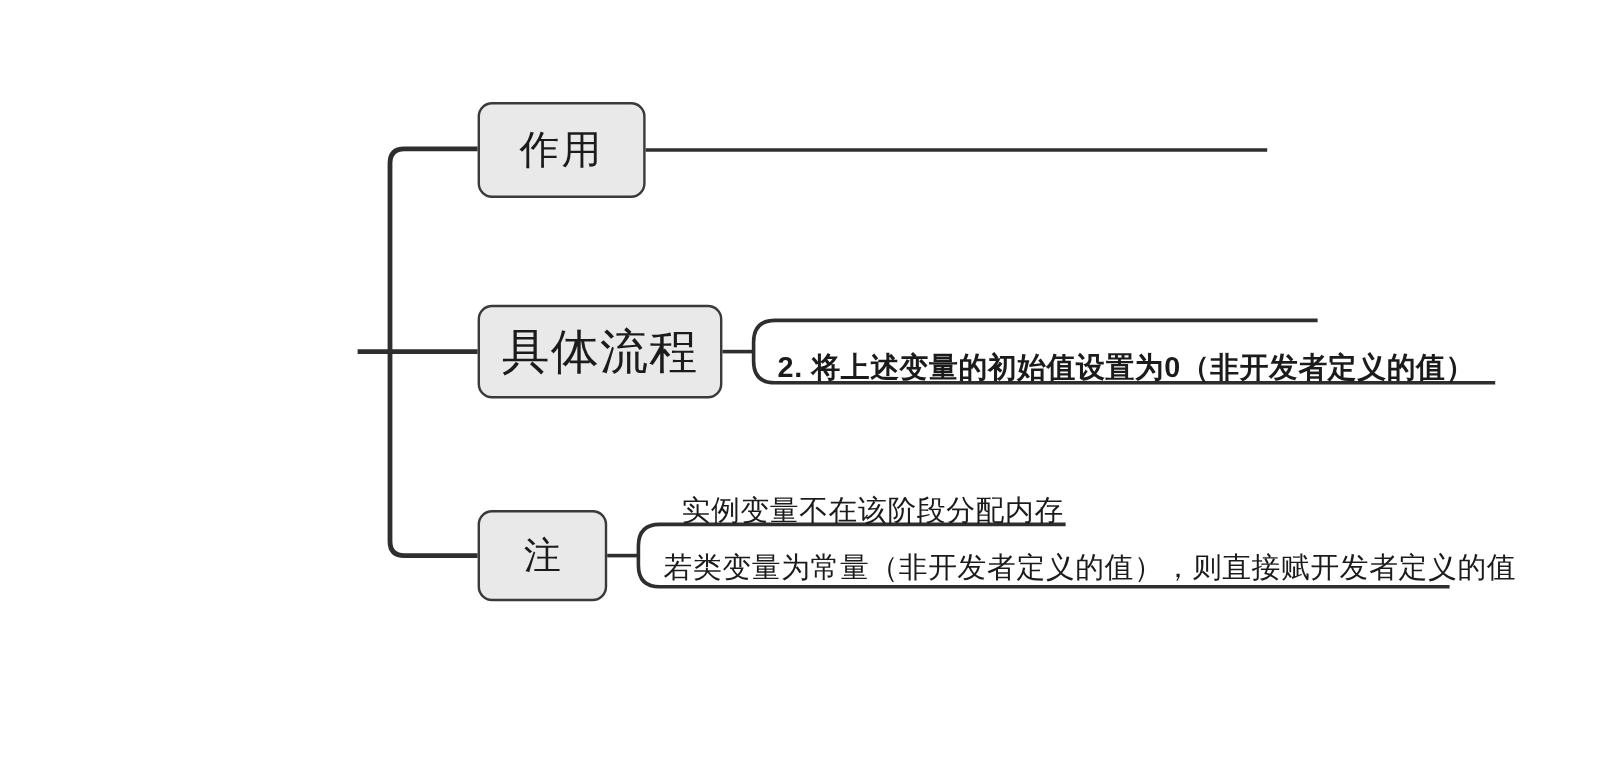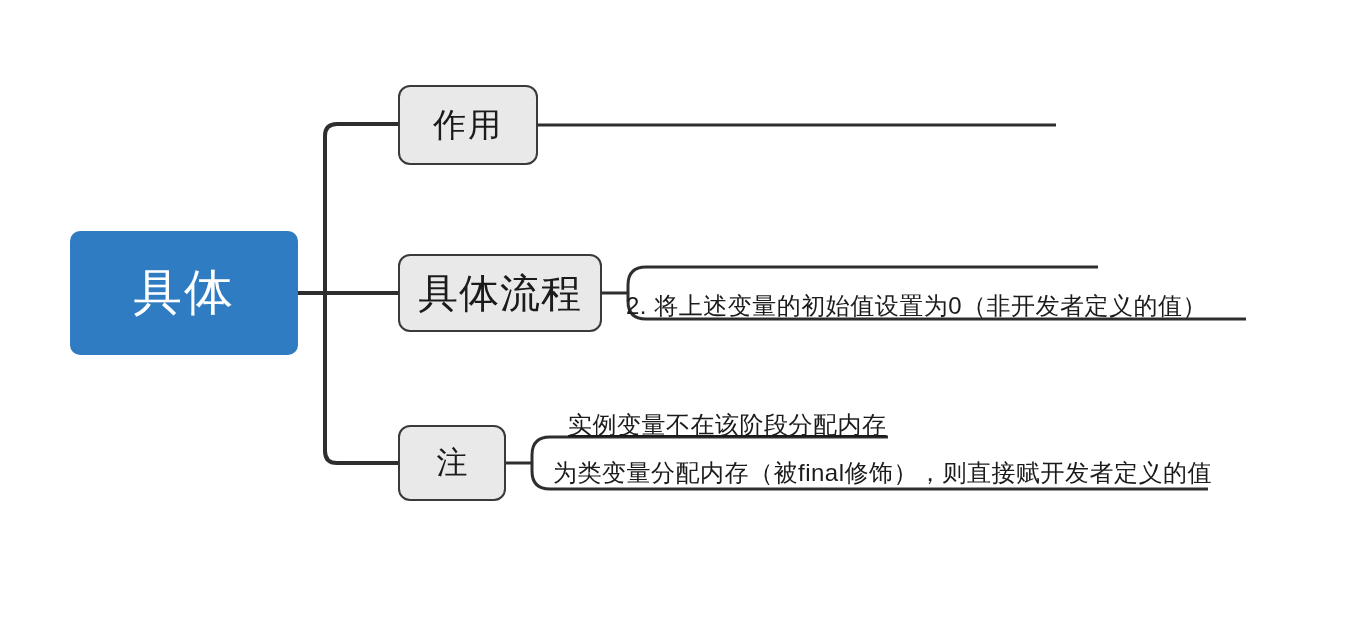--- a/index.html
+++ b/index.html
@@ -80,22 +80,22 @@
   .leaf {
     position: absolute;
     font-size: 24px;
     color: #1b1b1b;
     white-space: nowrap;
     letter-spacing: 0.5px;
     z-index: 2;
   }
   .leaf-1 { left: 603px; top: 96px; }
   .leaf-2a { left: 663px; top: 240px; }
-  .leaf-2b { left: 626px; top: 290px; }
-  .leaf-3a { left: 568px; top: 409px; text-decoration: underline; }
+  .leaf-2b { left: 648px; top: 290px; font-weight: bold; }
+  .leaf-3a { left: 568px; top: 409px; }
   .leaf-3b { left: 553px; top: 457px; }
 </style>
 </head>
 <body>
 
 <div id="canvas">
 
   <svg id="wires" viewBox="0 0 1346 642" xmlns="http://www.w3.org/2000/svg">
     <g fill="none" stroke="#2e2e2e" stroke-width="4" stroke-linecap="butt">
 
@@ -111,29 +111,28 @@
       <path d="M 538 125 L 1056 125"></path>
 
       <path d="M 602 293 L 628 293"></path>
       <path d="M 1098 267 L 646 267 Q 628 267 628 285 L 628 301 Q 628 319 646 319 L 1246 319"></path>
 
       <path d="M 506 463 L 532 463"></path>
       <path d="M 888 437 L 550 437 Q 532 437 532 455 L 532 471 Q 532 489 550 489 L 1208 489"></path>
     </g>
   </svg>
 
-  <div class="node root-node">具体</div>
 
   <div class="node branch-node branch-effect">作用</div>
 
   <div class="node branch-node branch-flow">具体流程</div>
 
   <div class="node branch-node branch-note">注</div>
 
 
 
   <div class="leaf leaf-2b">2. 将上述变量的初始值设置为0（非开发者定义的值）</div>
 
   <div class="leaf leaf-3a">实例变量不在该阶段分配内存</div>
 
-  <div class="leaf leaf-3b">为类变量分配内存（被final修饰），则直接赋开发者定义的值</div>
+  <div class="leaf leaf-3b">若类变量为常量（非开发者定义的值），则直接赋开发者定义的值</div>
 
 </div>
 
 </body></html>

